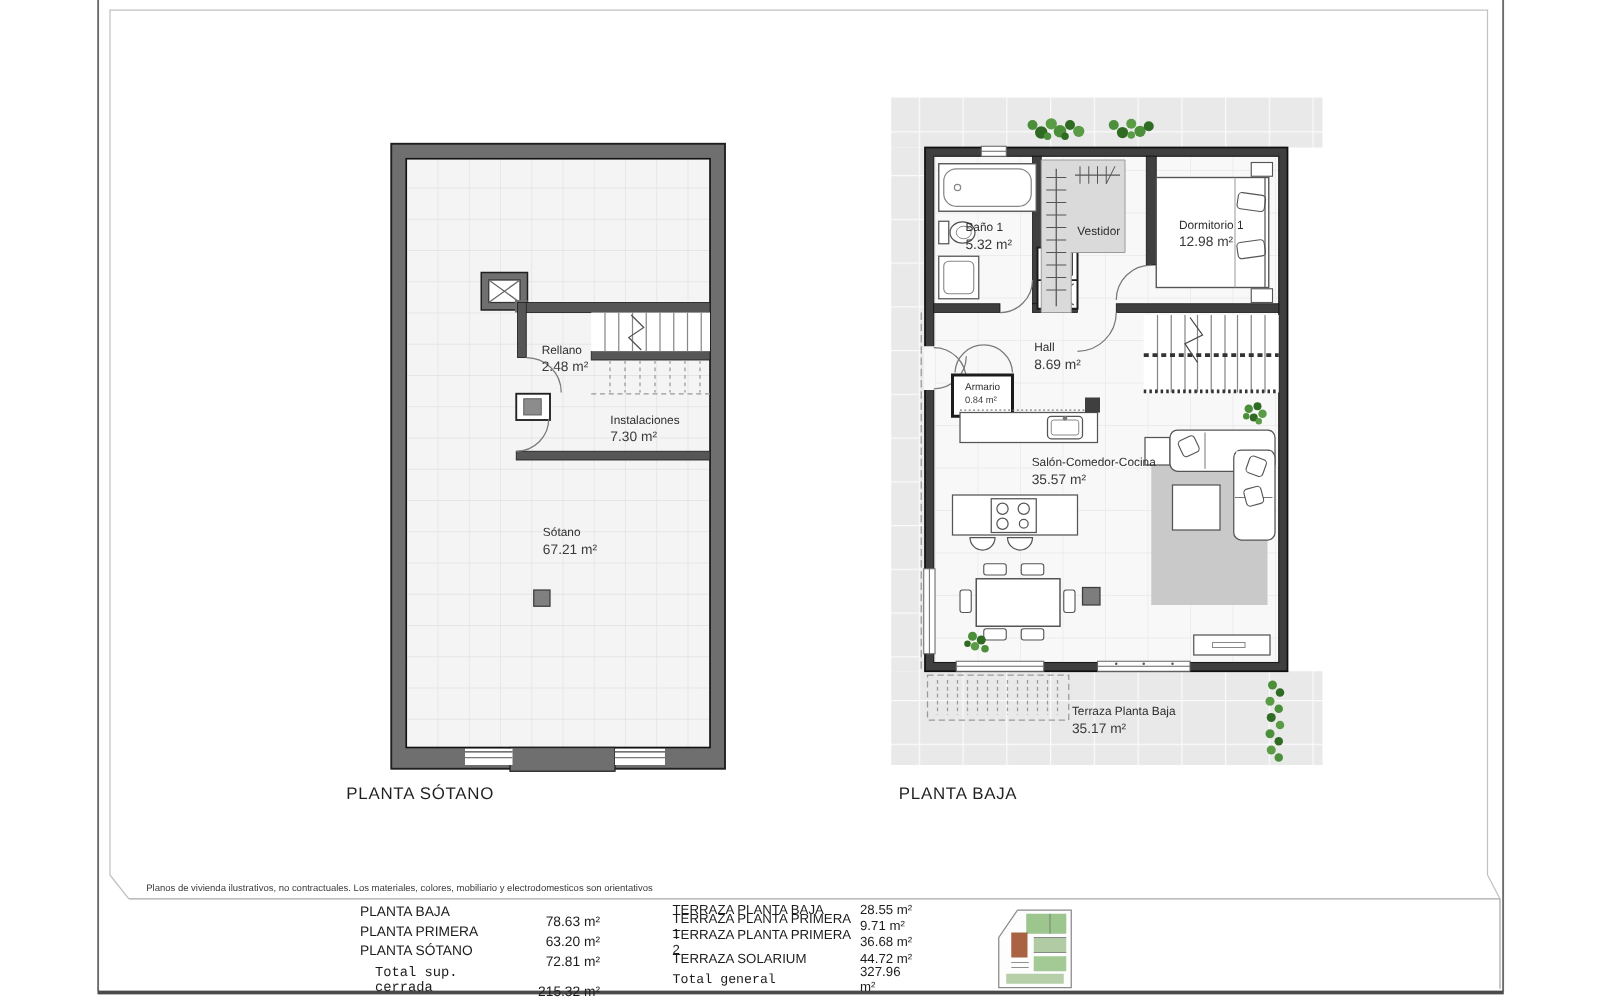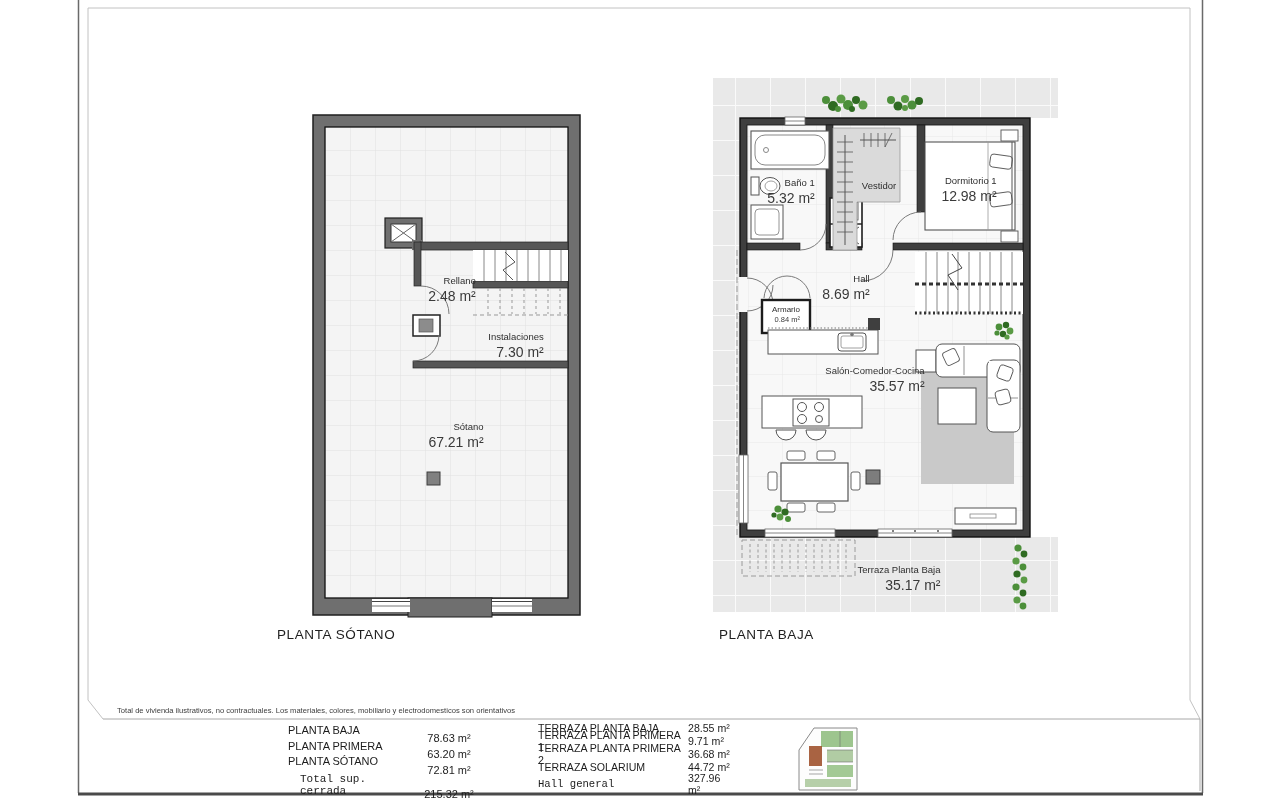--- a/index.html
+++ b/index.html
@@ -4,40 +4,40 @@
 <style>
   html,body{margin:0;padding:0;}
   body{
     width:1280px;height:800px;position:relative;overflow:hidden;
     background:#ffffff;
     font-family:"Liberation Sans","DejaVu Sans",sans-serif;
     color:#2b2b2b;
   }
   #drawing{position:absolute;left:0;top:0;}
   .room-label{
-    position:absolute;text-align:right;white-space:nowrap;
+    position:absolute;text-align:left;white-space:nowrap;
     transform:translateX(-50%);
     font-size:9.5px;line-height:1.4;color:#2e2e2e;
   }
-  .room-label .area{display:block;font-size:14px;color:#3a3a3a;}
+  .room-label .area{display:block;font-size:11px;color:#3a3a3a;}
   .room-label.small{font-size:8px;}
   .room-label.small .area{font-size:7.5px;}
   .plan-title{
     position:absolute;font-size:13.5px;letter-spacing:.6px;color:#1f1f1f;
     white-space:nowrap;
   }
   .disclaimer{
     position:absolute;left:117px;top:706px;font-size:7.6px;color:#3c3c3c;
     white-space:nowrap;
   }
   .sum-table{position:absolute;font-size:11px;color:#1c1c1c;}
   .sum-table .row{display:flex;height:15.8px;align-items:center;}
   .sum-table.right .row{height:12.9px;font-size:10.6px;}
   .sum-table .lbl{flex:1 1 auto;}
-  .sum-table.left .val{text-align:center;min-width:62px;margin-top:17px;}
+  .sum-table.left .val{text-align:right;min-width:62px;margin-top:17px;}
   .sum-table.right .lbl{flex:0 0 150px;}
   .sum-table .spacer{height:8px;}
   .sum-table .total .lbl{padding-left:12px;font-family:Liberation Mono, monospace;}
   .sum-table.right .total .lbl{padding-left:0;}
   #thumb{position:absolute;left:797px;top:724px;}
 </style>
 </head>
 <body>
 
 <svg id="drawing" width="1280" height="800" viewBox="0 0 1280 800">
@@ -416,21 +416,21 @@
   <span class="area">35.57 m²</span>
 </div>
 <div class="room-label" style="left:899px;top:563px">
   <span>Terraza Planta Baja</span>
   <span class="area">35.17 m²</span>
 </div>
 
 <div class="plan-title" style="left:277px;top:627px">PLANTA SÓTANO</div>
 <div class="plan-title" style="left:719px;top:627px">PLANTA BAJA</div>
 
-<div class="disclaimer">Total de vivienda ilustrativos, no contractuales. Los materiales, colores, mobiliario y electrodomesticos son orientativos</div>
+<div class="disclaimer">Planos de vivienda ilustrativos, no contractuales. Los materiales, colores, mobiliario y electrodomesticos son orientativos</div>
 
 <div class="sum-table left" style="left:288px;top:722px;width:192px">
   <div class="row">
     <span class="lbl">PLANTA BAJA</span>
       <span class="val">78.63 m²</span>
   </div>
   <div class="row">
     <span class="lbl">PLANTA PRIMERA</span>
       <span class="val">63.20 m²</span>
   </div>
@@ -457,21 +457,21 @@
   <div class="row">
     <span class="lbl">TERRAZA PLANTA PRIMERA 2</span>
       <span class="val">36.68 m²</span>
   </div>
   <div class="row">
     <span class="lbl">TERRAZA SOLARIUM</span>
       <span class="val">44.72 m²</span>
   </div>
   <div class="spacer" style="height:4px"></div>
   <div class="row total">
-    <span class="lbl">Hall general</span>
+    <span class="lbl">Total general</span>
       <span class="val">327.96 m²</span>
   </div>
 </div>
 
 <svg id="thumb" width="63" height="70" viewBox="0 0 63 70">
   <polygon points="2,66 2,26 17,4 60,4 60,66" fill="#fdfdfd" stroke="#8a8a8a" stroke-width="1"></polygon>
   <rect x="24" y="7" width="32" height="16" fill="#8cbb7a" opacity="0.85"></rect>
   <rect x="30" y="26" width="26" height="12" fill="#a9c79a" opacity="0.9"></rect>
   <rect x="30" y="41" width="26" height="12" fill="#8cbb7a" opacity="0.8"></rect>
   <rect x="8" y="55" width="46" height="8" fill="#a9c79a" opacity="0.85"></rect>

